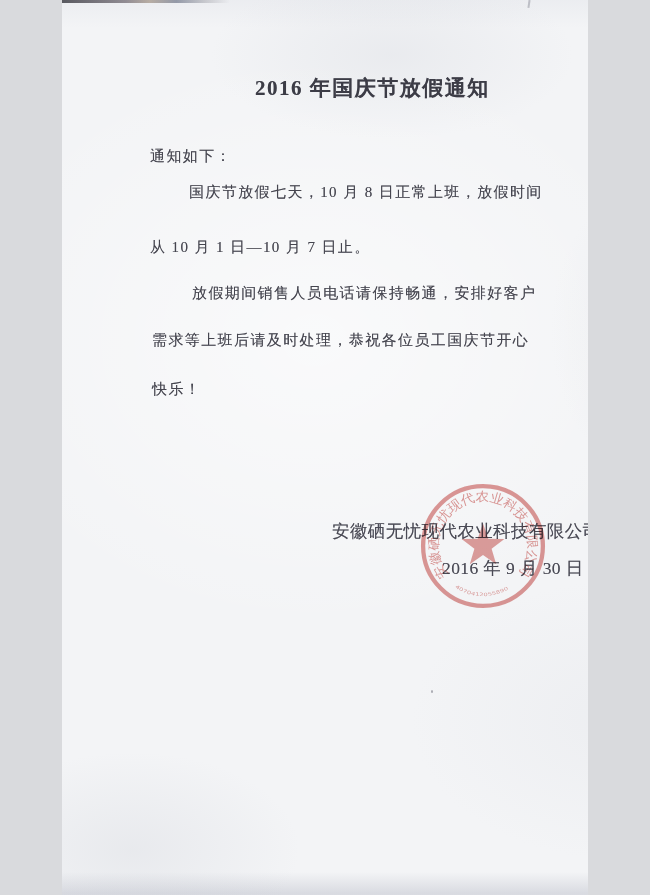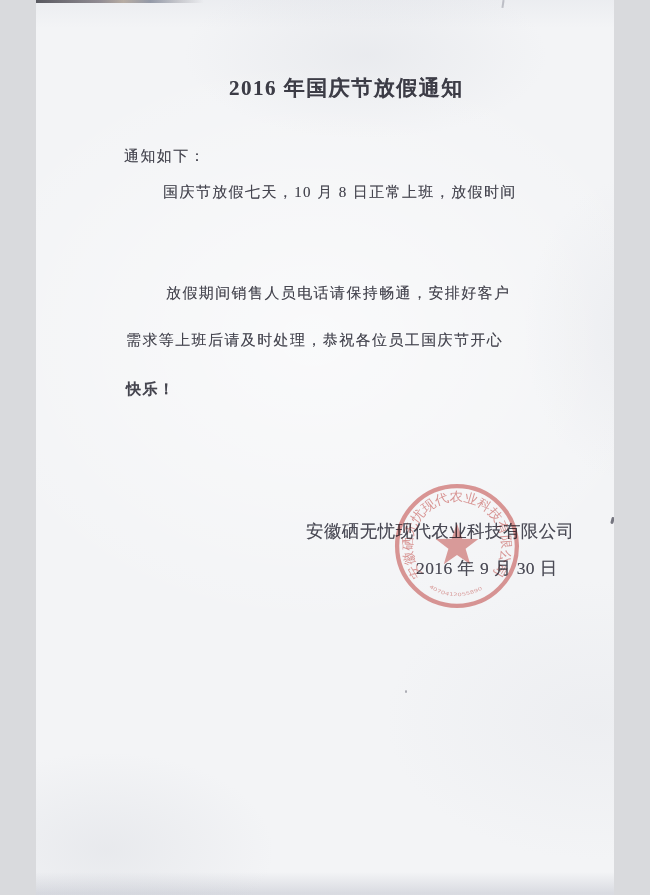--- a/index.html
+++ b/index.html
@@ -3,21 +3,21 @@
 <meta charset="utf-8">
 <style>
   html, body {
     margin: 0;
     padding: 0;
     background: #d9dadd;
     font-family: "Liberation Serif", "DejaVu Serif", serif;
   }
   .page {
     position: relative;
-    width: 578px;
+    width: 526px;
     height: 895px;
     margin: 0 auto;
     overflow: hidden;
     background:
       radial-gradient(ellipse 520px 420px at 48% 38%, rgba(255,255,255,0.55), rgba(255,255,255,0) 70%),
       linear-gradient(to bottom, rgba(228,230,235,0.5) 0px, rgba(244,245,247,0) 28px),
       #f3f4f6;
     color: #45454f;
   }
   
@@ -111,23 +111,24 @@
   <div class="scan-overlay"></div>
   <div class="edge-line-topleft"></div>
   <div class="scratch-top"></div>
   <div class="speck-right"></div>
   <div class="speck-small"></div>
 
   <div class="doc-title">2016 年国庆节放假通知</div>
 
   <div class="line" style="left:88px;  top:147px;">通知如下：</div>
   <div class="line" style="left:127px; top:183px;">国庆节放假七天，10 月 8 日正常上班，放假时间</div>
+  <div class="line" style="left:88px;  top:238px;">从 10 月 1 日—10 月 7 日止。</div>
   <div class="line" style="left:90px;  top:331px;">需求等上班后请及时处理，恭祝各位员工国庆节开心</div>
   <div class="line" style="left:130px; top:284px;">放假期间销售人员电话请保持畅通，安排好客户</div>
-  <div class="line" style="left:90px;  top:380px;font-weight:bold;">快乐！</div>
+  <div class="line" style="left:90px;  top:380px;">快乐！</div>
 
   <div class="sig" style="left:270px; top:519px;">安徽硒无忧现代农业科技有限公司</div>
   <div class="sig" style="left:380px; top:556px;">2016 年 9 月 30 日</div>
 
   <svg class="seal" viewBox="0 0 127 127" aria-hidden="true">
     <defs>
       <path id="sealTopArc" d="M 29.8 91.8 A 44 44 0 1 1 97.2 91.8" fill="none"></path>
       <path id="sealBottomArc" d="M 36.1 104.1 A 49 49 0 0 0 90.9 104.1" fill="none"></path>
     </defs>
     <circle cx="63.5" cy="63.5" r="58.5" fill="none" stroke-width="4.2" opacity="0.72" stroke="#cc5450"></circle>

